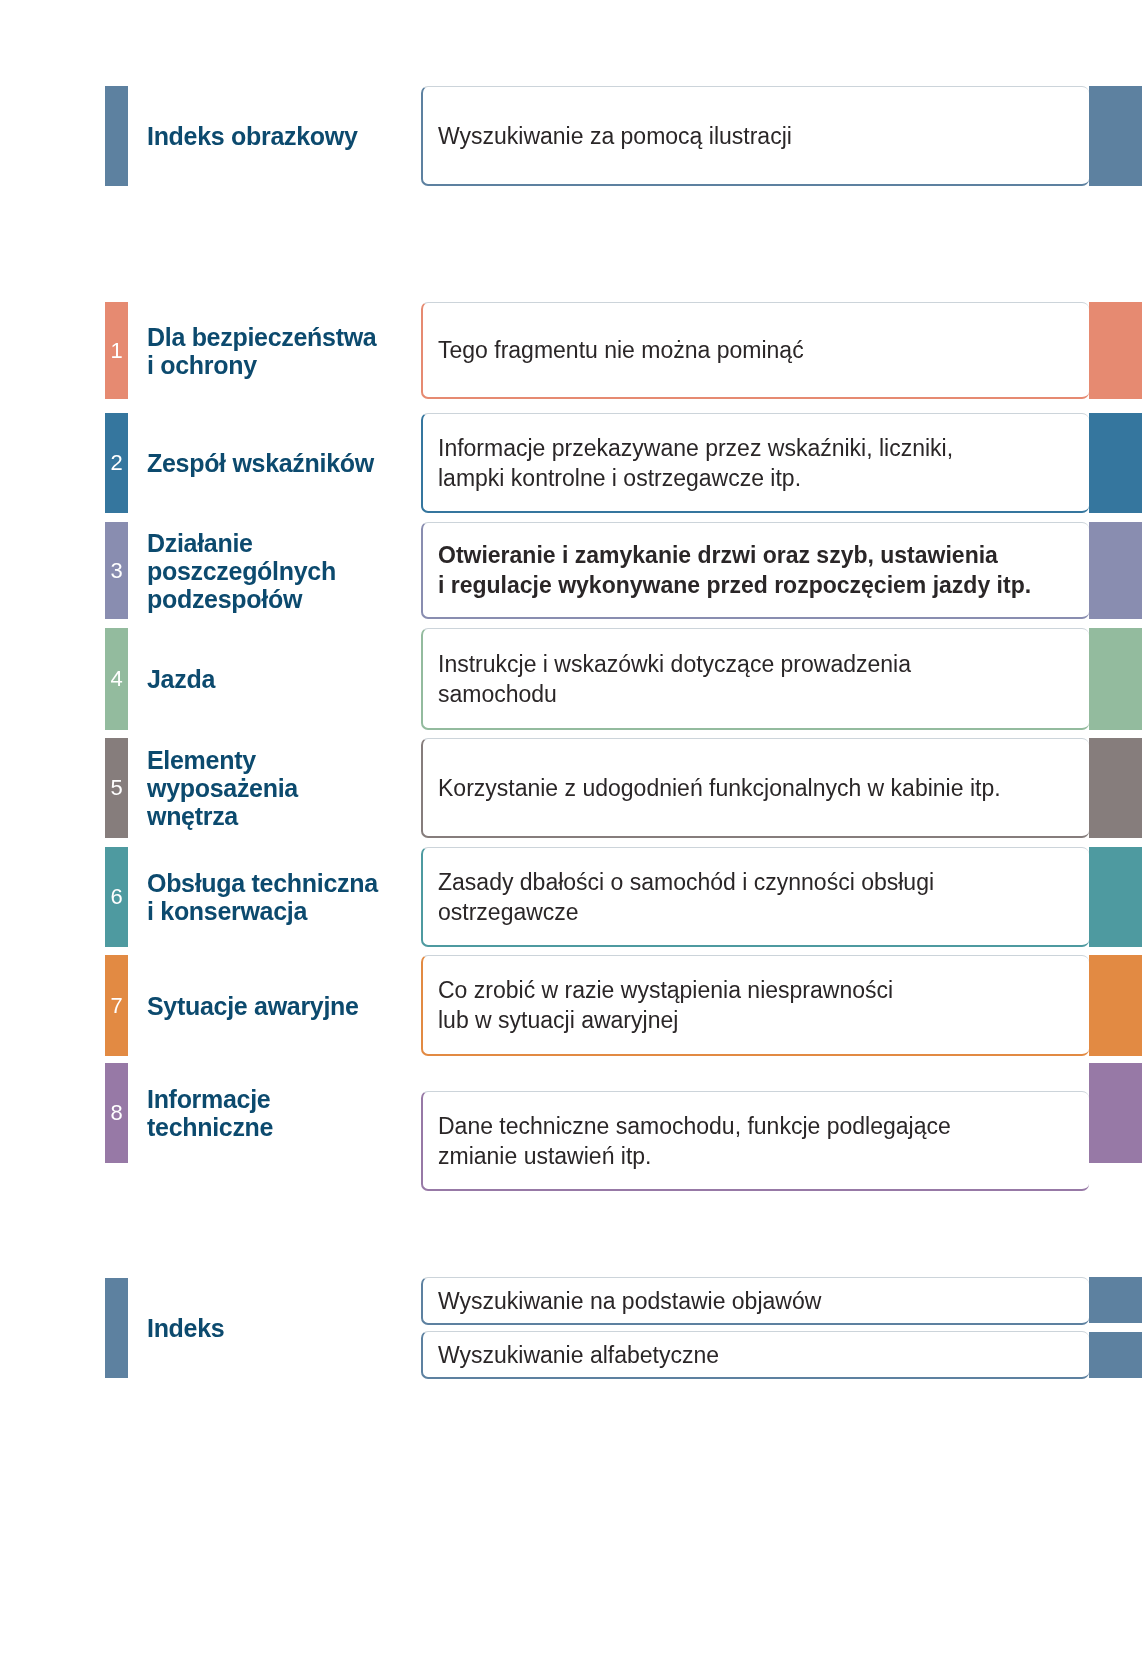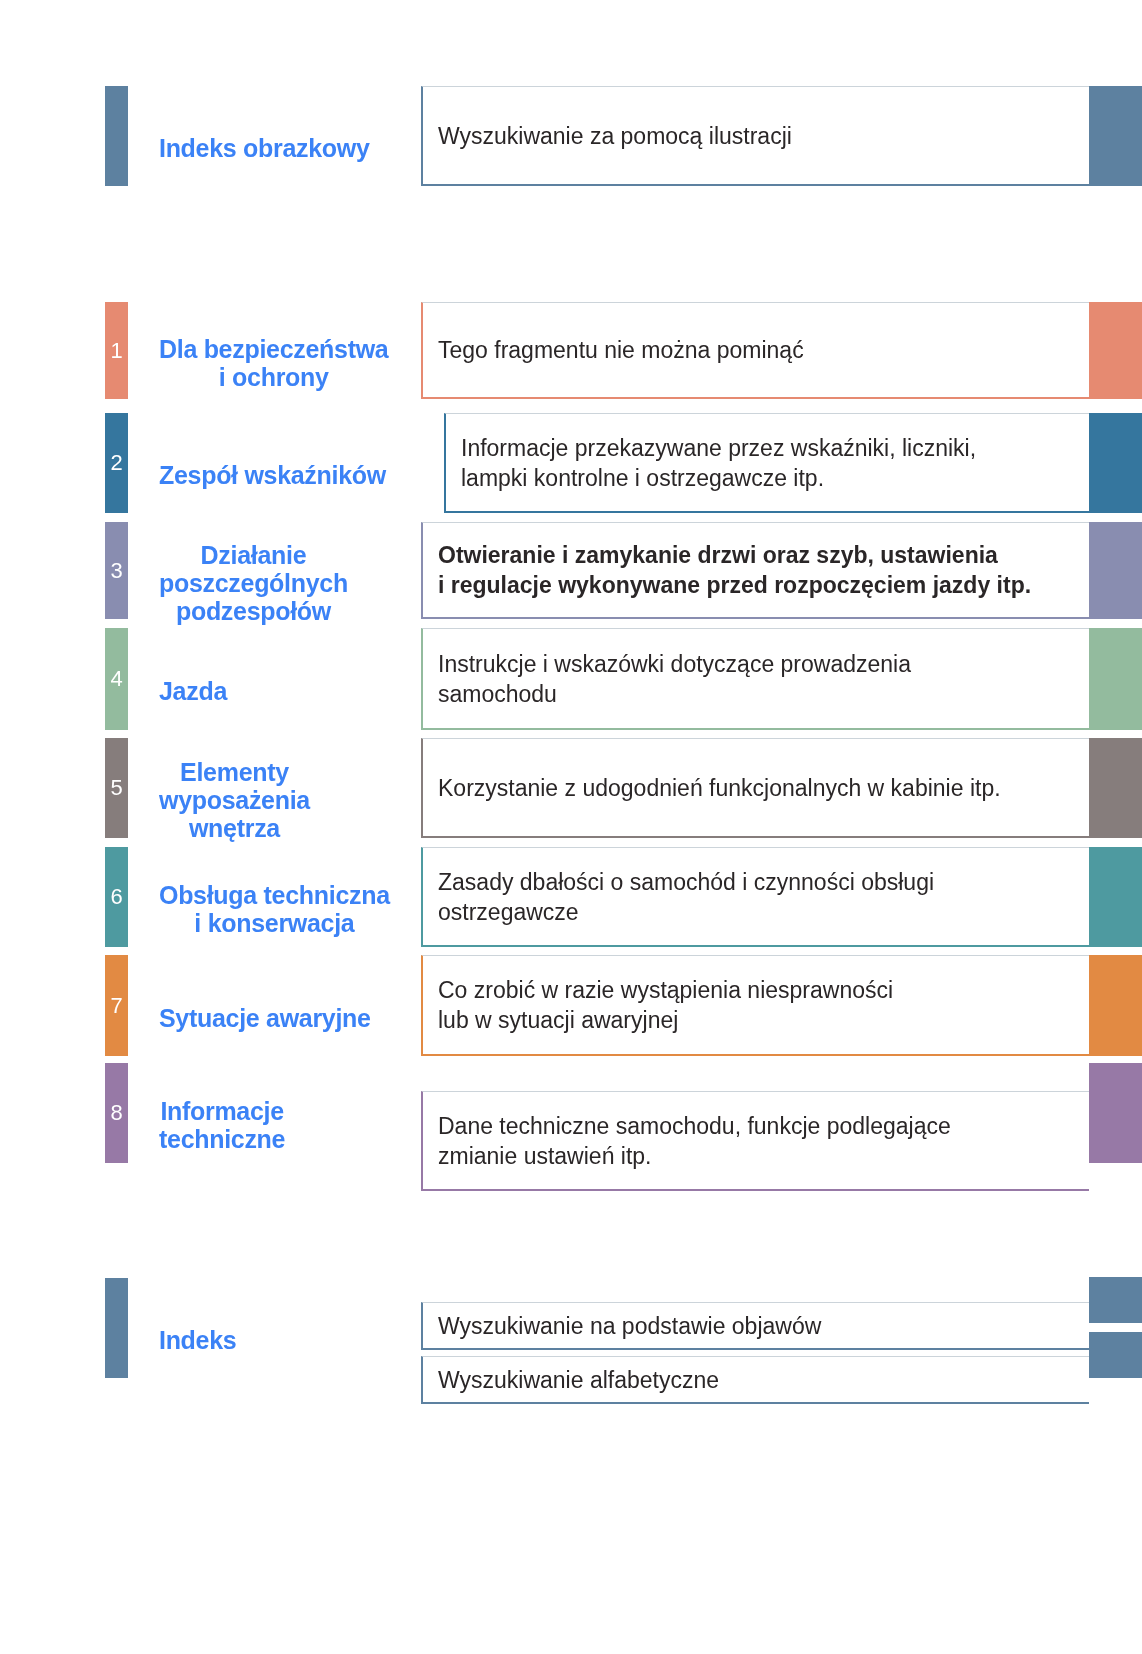--- a/index.html
+++ b/index.html
@@ -8,37 +8,37 @@
     font-family:"Liberation Sans",sans-serif;color:#2a2627;overflow:hidden;
   }
   .row{position:absolute;left:0;width:1142px;}
   .bar{
     position:absolute;left:105px;width:23px;top:0;height:100%;
     display:flex;align-items:center;justify-content:center;
   }
   .num{color:#ffffff;font-size:22px;line-height:1;}
   .title{
     position:absolute;left:147px;width:272px;top:0;height:100%;
-    display:flex;align-items:center;margin:12px;
+    display:flex;align-items:center;margin:0;
     font-size:25px;font-weight:700;line-height:28px;letter-spacing:-0.3px;
-    white-space:pre-line;color:#3b82f6;text-align:center;
+    white-space:pre-line;color:#0c4a6e;
   }
   .desc{
     position:absolute;left:421px;width:668px;top:0;height:100%;
     box-sizing:border-box;
     border-top:1px solid #ccd4da;
     border-left:2px solid #999;
     border-bottom:2px solid #999;
-    display:flex;align-items:center;padding-left:15px;background:#ffffff;
+    display:flex;align-items:center;padding-left:15px;background:#ffffff;border-radius:7px;
   }
   .desc-text{margin:0;font-size:23px;line-height:30px;white-space:pre-line;color:#2a2627;}
   .tab{position:absolute;left:1089px;width:53px;top:0;height:100%;}
   
   .idx-bar{height:100px;top:1px;}
-  .idx-desc{height:48px;margin-top:25px;}
+  .idx-desc{height:48px;}
   .idx-tab{height:46px;}
 </style>
 </head>
 <body>
 
 <div class="page">
 
   <section class="row" style="top:86px;height:100px">
     <div class="bar" style="background-color: rgb(93, 129, 160);"></div>
     <h2 class="title">Indeks obrazkowy</h2>
@@ -58,21 +58,21 @@
       <p class="desc-text">Tego fragmentu nie można pominąć</p>
     </div>
     <div class="tab" style="background-color: rgb(230, 138, 113);"></div>
   </section>
 
   <section class="row" style="top:413px;height:100px">
     <div class="bar" style="background-color: rgb(53, 118, 158);">
       <span class="num">2</span>
     </div>
     <h2 class="title">Zespół wskaźników</h2>
-    <div class="desc" style="border-left-color: rgb(53, 118, 158); border-bottom-color: rgb(53, 118, 158); margin-left: 23px;">
+    <div class="desc" style="border-left-color: rgb(53, 118, 158); border-bottom-color: rgb(53, 118, 158);">
       <p class="desc-text">Informacje przekazywane przez wskaźniki, liczniki,
 lampki kontrolne i ostrzegawcze itp.</p>
     </div>
     <div class="tab" style="background-color: rgb(53, 118, 158);"></div>
   </section>
 
   <section class="row" style="top:522px;height:97px">
     <div class="bar" style="background-color: rgb(137, 141, 176);">
       <span class="num">3</span>
     </div>

